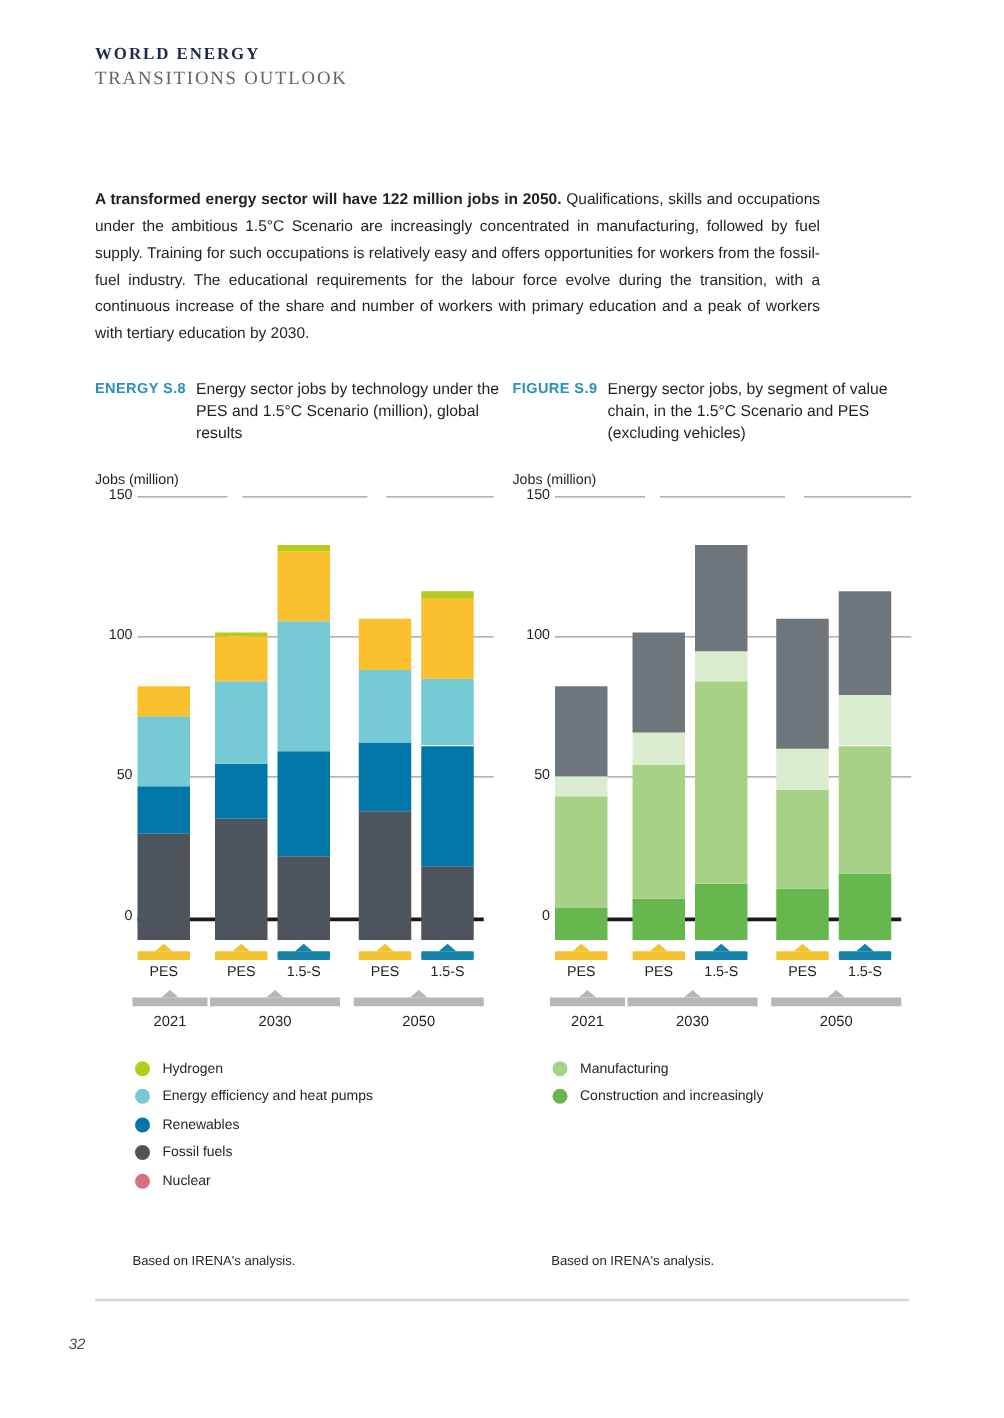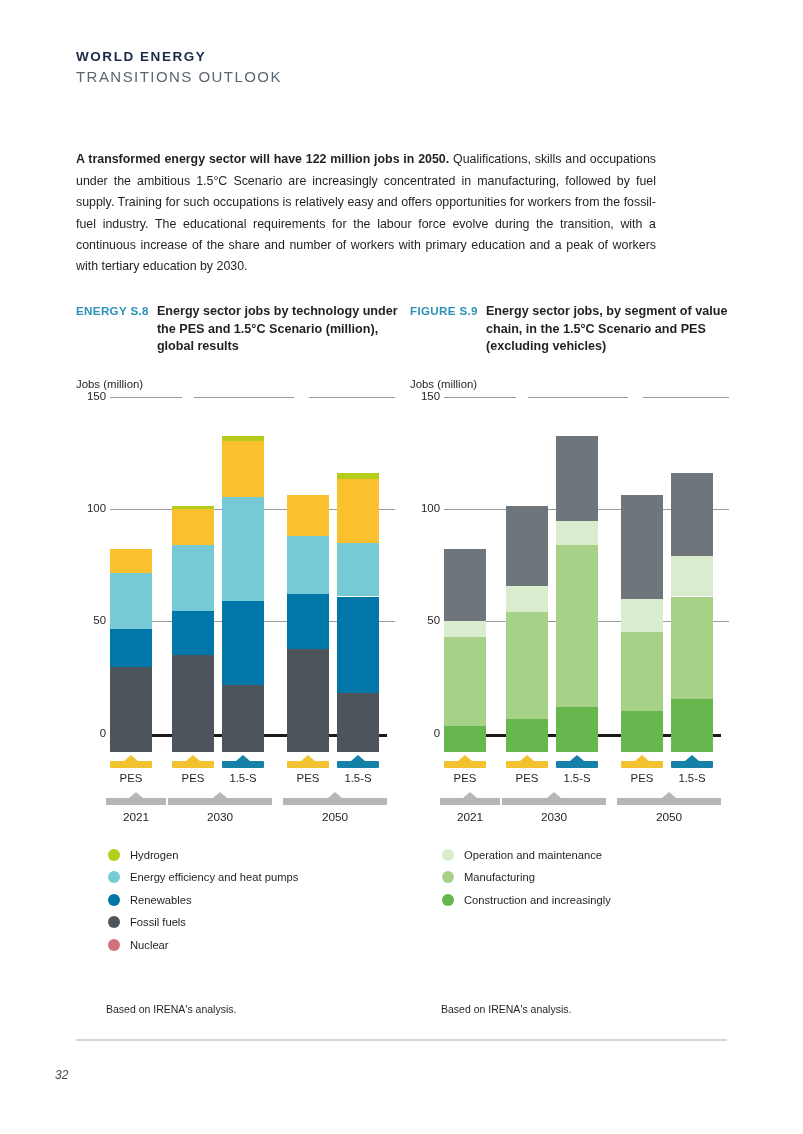--- a/index.html
+++ b/index.html
@@ -4,37 +4,37 @@
 <style>
   html,body{margin:0;padding:0;}
   body{
     width:803px;height:1134px;background:#ffffff;
     font-family:"Liberation Sans", sans-serif;
     color:#231f20;position:relative;overflow:hidden;
   }
   .page{position:absolute;inset:0;}
 
   
-  .hdr{position:absolute;left:76px;top:48px;}
+  .hdr{position:absolute;left:76px;top:34px;font-family:Liberation Serif, serif;}
   .hdr .l1{font-size:13.5px;font-weight:bold;letter-spacing:1.55px;color:#1b2a4a;line-height:1.35;}
   .hdr .l2{font-size:15px;font-weight:400;letter-spacing:1.45px;color:#5c6670;line-height:1.35;margin-top:1px;}
 
   
   .para{position:absolute;left:76px;top:137px;width:580px;
     font-size:12.4px;line-height:21.4px;color:#231f20;text-align:justify;}
   .para b{font-weight:bold;}
 
   
   .figcol{position:absolute;top:303px;}
   .figcol.left{left:76px;width:330px;}
   .figcol.right{left:410px;width:330px;}
 
   .fighead{display:flex;align-items:flex-start;}
   .fignum{font-size:11.6px;font-weight:bold;letter-spacing:.35px;color:#2991b7;white-space:nowrap;padding-top:1px;}
-  .figttl{font-size:12.6px;font-weight:bold;color:#231f20;line-height:17.5px;margin-left:8px;}
+  .figttl{font-size:12.6px;font-weight:normal;color:#231f20;line-height:17.5px;margin-left:8px;}
 
   .axlabel{font-size:11.4px;color:#231f20;margin-top:22px;}
 
   
   .plot{position:relative;width:330px;height:355px;margin-top:7px;}
   .ytick{position:absolute;left:0;width:30px;text-align:right;font-size:11.4px;color:#231f20;transform:translateY(-7px);}
   .gline{position:absolute;height:1px;background:#9a9a9a;}
   .zeroline{position:absolute;height:3px;background:#1a1a1a;}
 
   .bar{position:absolute;bottom:0;width:42px;}
@@ -269,24 +269,20 @@
           <span class="tri" style="border-bottom: 6px solid rgb(21, 129, 168);"></span>
         </div>
         <div class="scenlbl" style="left: 252px; width: 60px; top: 20px;">1.5-S</div>
         <div class="yrbar" style="left: 207px; width: 104px; top: 46px;">
           <span class="tri"></span>
         </div>
         <div class="yrlbl" style="left: 207px; width: 104px; top: 58px;">2050</div>
       </div>
     <div class="legend" id="legend-right">
         <div class="legitem">
-          <span class="swatch" style="background: rgb(217, 236, 206);"></span>
-          <span class="legtxt">Operation and maintenance</span>
-        </div>
-        <div class="legitem">
           <span class="swatch" style="background: rgb(167, 209, 134);"></span>
           <span class="legtxt">Manufacturing</span>
         </div>
         <div class="legitem">
           <span class="swatch" style="background: rgb(102, 183, 78);"></span>
           <span class="legtxt">Construction and increasingly</span>
         </div>
       </div>
   </div>
 

